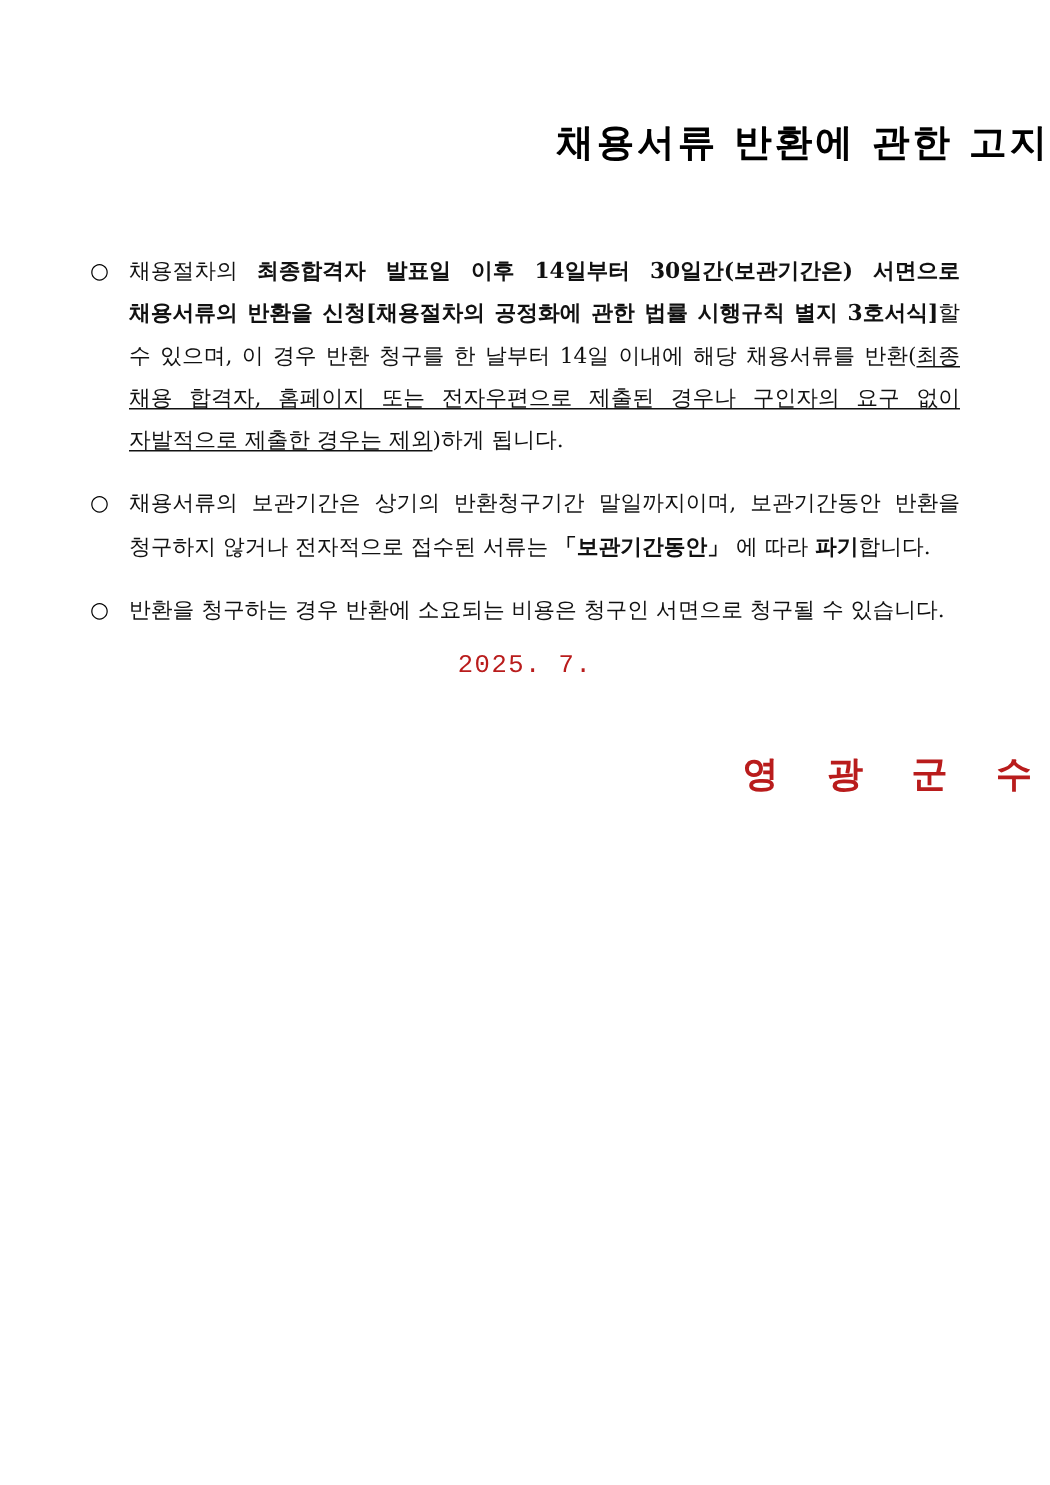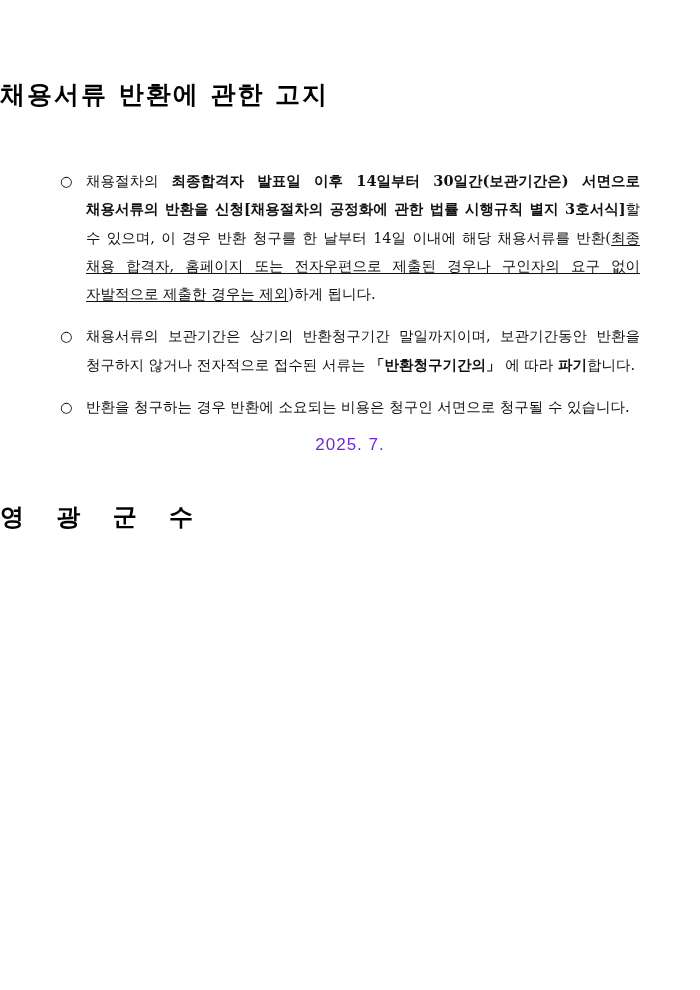--- a/index.html
+++ b/index.html
@@ -16,21 +16,21 @@
   }
   .page {
     position: relative;
     width: 700px;
     height: 990px;
     box-sizing: border-box;
     padding: 0;
     overflow: hidden;
   }
   .doc-title {
-    text-align: left;
+    text-align: right;
     font-size: 25px;
     font-weight: bold;
     letter-spacing: 2px;
     margin: 78px 0 0 0;
     color: #000000;
   }
   .body-block {
     margin: 56px 60px 0 60px;
   }
   .clause {
@@ -59,50 +59,50 @@
     font-weight: bold;
   }
   .u {
     text-decoration: underline;
     text-underline-offset: 2px;
   }
   .date-line {
     text-align: center;
     font-size: 17px;
     letter-spacing: 1px;
-    font-family: Liberation Sans, sans-serif;
-    color: #6d28d9;
+    font-family: Liberation Mono, monospace;
+    color: #b91c1c;
   }
   .signature {
-    text-align: left;
+    text-align: right;
     font-size: 24px;
     font-weight: bold;
     letter-spacing: 12px;
     margin-top: 46px;
     padding-left: 0;
-    color: #000000;
+    color: #b91c1c;
   }
 </style>
 </head>
 <body>
 
 <div class="page">
 
   <h1 class="doc-title">채용서류 반환에 관한 고지</h1>
 
   <div class="body-block">
 
     <div class="clause">
       <span class="bullet">○</span>
       <div class="clause-text"><span>채용절차의 </span><span class="b">최종합격자 발표일 이후 14일부터 30일간(보관기간은) 서면으로 채용서류의 반환을 신청[채용절차의 공정화에 관한 법률 시행규칙 별지 3호서식]</span><span>할 수 있으며, 이 경우 반환 청구를 한 날부터 14일 이내에 해당 채용서류를 반환(</span><span class="u">최종 채용 합격자, 홈페이지 또는 전자우편으로 제출된 경우나 구인자의 요구 없이 자발적으로 제출한 경우는 제외</span><span>)하게 됩니다.</span></div>
     </div>
 
     <div class="clause">
       <span class="bullet">○</span>
-      <div class="clause-text"><span>채용서류의 보관기간은 상기의 반환청구기간 말일까지이며, 보관기간동안 반환을 청구하지 않거나 전자적으로 접수된 서류는 </span><span class="b">「반환청구기간의」</span><span> 에 따라 </span><span class="b">파기</span><span>합니다.</span></div>
+      <div class="clause-text"><span>채용서류의 보관기간은 상기의 반환청구기간 말일까지이며, 보관기간동안 반환을 청구하지 않거나 전자적으로 접수된 서류는 </span><span class="b">「보관기간동안」</span><span> 에 따라 </span><span class="b">파기</span><span>합니다.</span></div>
     </div>
 
     <div class="clause">
       <span class="bullet">○</span>
       <div class="clause-text"><span>반환을 청구하는 경우 반환에 소요되는 비용은 청구인 서면으로 청구될 수 있습니다.</span></div>
     </div>
 
   </div>
 
   <div class="date-line">2025. 7.</div>

